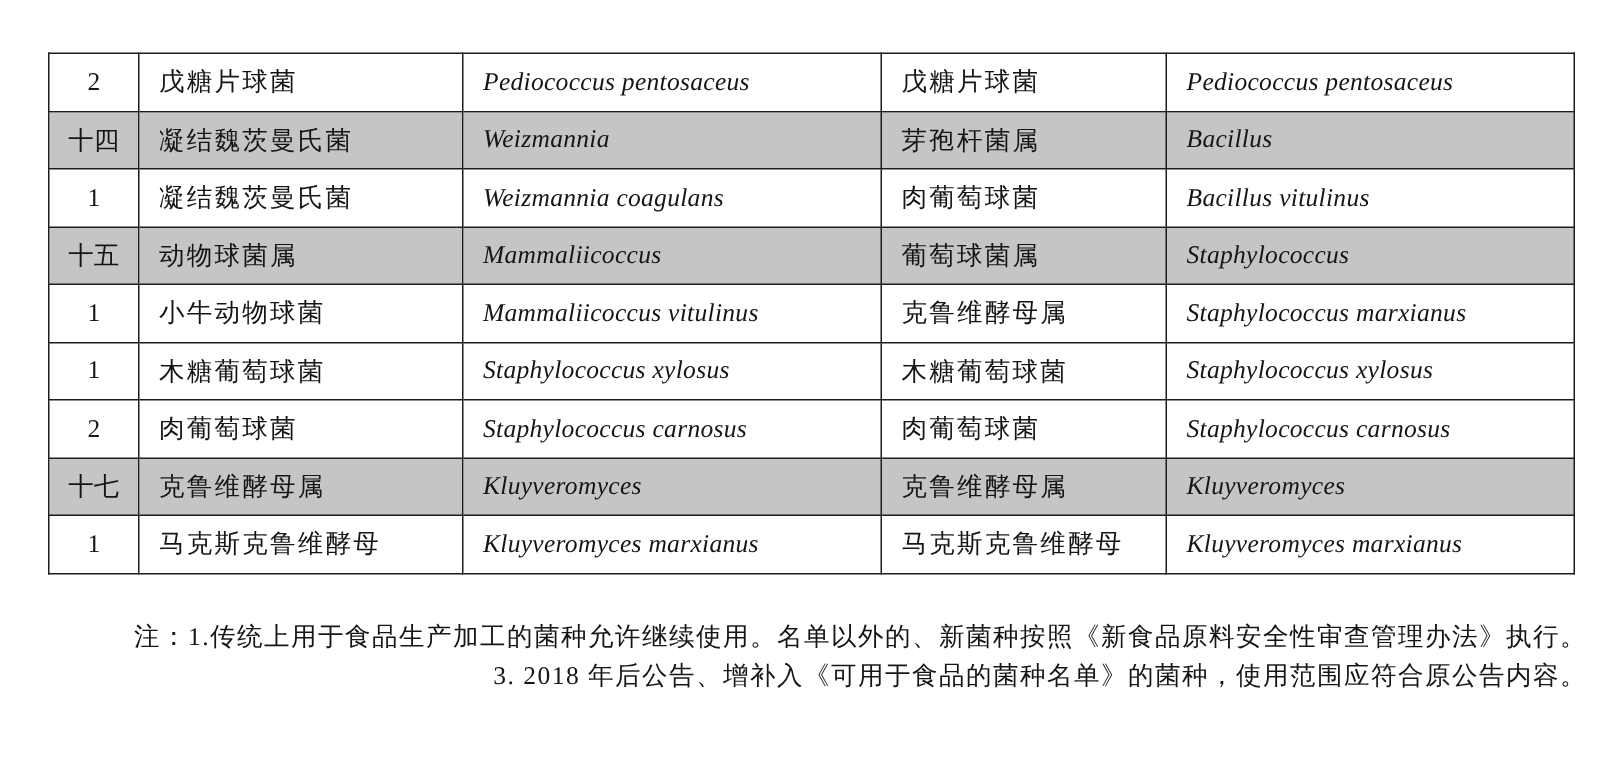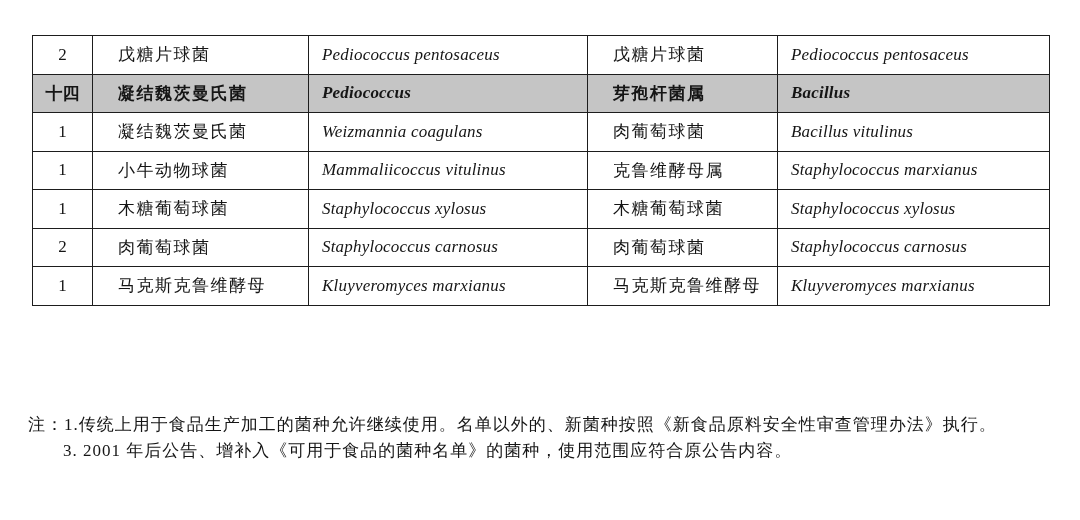--- a/index.html
+++ b/index.html
@@ -26,41 +26,42 @@
   }
   table.species td {
     border: 1.6px solid #1d1d1d;
     height: 35.5px;
     font-size: 17px;
     vertical-align: middle;
     white-space: nowrap;
     overflow: hidden;
   }
   td.num { text-align: center; }
-  td.cn  { padding-left: 25px; letter-spacing: 1.5px; }
+  td.cn  { padding-left: 13px; letter-spacing: 1.5px; }
   td.lat {
     padding-left: 13px;
     font-style: italic;
     font-size: 17.5px;
     letter-spacing: 0.2px;
   }
   tr.section td {
     background:
       linear-gradient(0deg, rgba(0,0,0,0.02), rgba(0,0,0,0.02)),
       #c9c9c9;
-    font-weight: bold;
+    font-weight: normal;
   }
   .notes {
     position: absolute;
     left: 28px;
     top: 412px;
     width: 1030px;
     font-size: 17px;
     line-height: 25.5px;
     letter-spacing: 1px;
+    text-align: right;
   }
   .note-line { white-space: nowrap; }
   .note-line.indented { padding-left: 35px; }
 </style>
 </head>
 <body>
 
 <div class="sheet">
 
   <table class="species">
@@ -75,30 +76,37 @@
         <tr>
       <td class="num">2</td>
       <td class="cn">戊糖片球菌</td>
       <td class="lat">Pediococcus pentosaceus</td>
       <td class="cn">戊糖片球菌</td>
       <td class="lat">Pediococcus pentosaceus</td>
     </tr>
         <tr class="section">
       <td class="num">十四</td>
       <td class="cn">凝结魏茨曼氏菌</td>
-      <td class="lat">Pediococcus</td>
+      <td class="lat">Weizmannia</td>
       <td class="cn">芽孢杆菌属</td>
       <td class="lat">Bacillus</td>
     </tr>
         <tr>
       <td class="num">1</td>
       <td class="cn">凝结魏茨曼氏菌</td>
       <td class="lat">Weizmannia coagulans</td>
       <td class="cn">肉葡萄球菌</td>
       <td class="lat">Bacillus vitulinus</td>
+    </tr>
+        <tr class="section">
+      <td class="num">十五</td>
+      <td class="cn">动物球菌属</td>
+      <td class="lat">Mammaliicoccus</td>
+      <td class="cn">葡萄球菌属</td>
+      <td class="lat">Staphylococcus</td>
     </tr>
         <tr>
       <td class="num">1</td>
       <td class="cn">小牛动物球菌</td>
       <td class="lat">Mammaliicoccus vitulinus</td>
       <td class="cn">克鲁维酵母属</td>
       <td class="lat">Staphylococcus marxianus</td>
     </tr>
         <tr>
       <td class="num">1</td>
@@ -107,28 +115,35 @@
       <td class="cn">木糖葡萄球菌</td>
       <td class="lat">Staphylococcus xylosus</td>
     </tr>
         <tr>
       <td class="num">2</td>
       <td class="cn">肉葡萄球菌</td>
       <td class="lat">Staphylococcus carnosus</td>
       <td class="cn">肉葡萄球菌</td>
       <td class="lat">Staphylococcus carnosus</td>
     </tr>
+        <tr class="section">
+      <td class="num">十七</td>
+      <td class="cn">克鲁维酵母属</td>
+      <td class="lat">Kluyveromyces</td>
+      <td class="cn">克鲁维酵母属</td>
+      <td class="lat">Kluyveromyces</td>
+    </tr>
         <tr>
       <td class="num">1</td>
       <td class="cn">马克斯克鲁维酵母</td>
       <td class="lat">Kluyveromyces marxianus</td>
       <td class="cn">马克斯克鲁维酵母</td>
       <td class="lat">Kluyveromyces marxianus</td>
     </tr>
       </tbody>
   </table>
 
   <div class="notes">
     <div class="note-line"><span>注：</span><span>1.传统上用于食品生产加工的菌种允许继续使用。名单以外的、新菌种按照《新食品原料安全性审查管理办法》执行。</span></div>
-    <div class="note-line indented"><span>3. 2001 年后公告、增补入《可用于食品的菌种名单》的菌种，使用范围应符合原公告内容。</span></div>
+    <div class="note-line indented"><span>3. 2018 年后公告、增补入《可用于食品的菌种名单》的菌种，使用范围应符合原公告内容。</span></div>
   </div>
 
 </div>
 
 </body></html>

